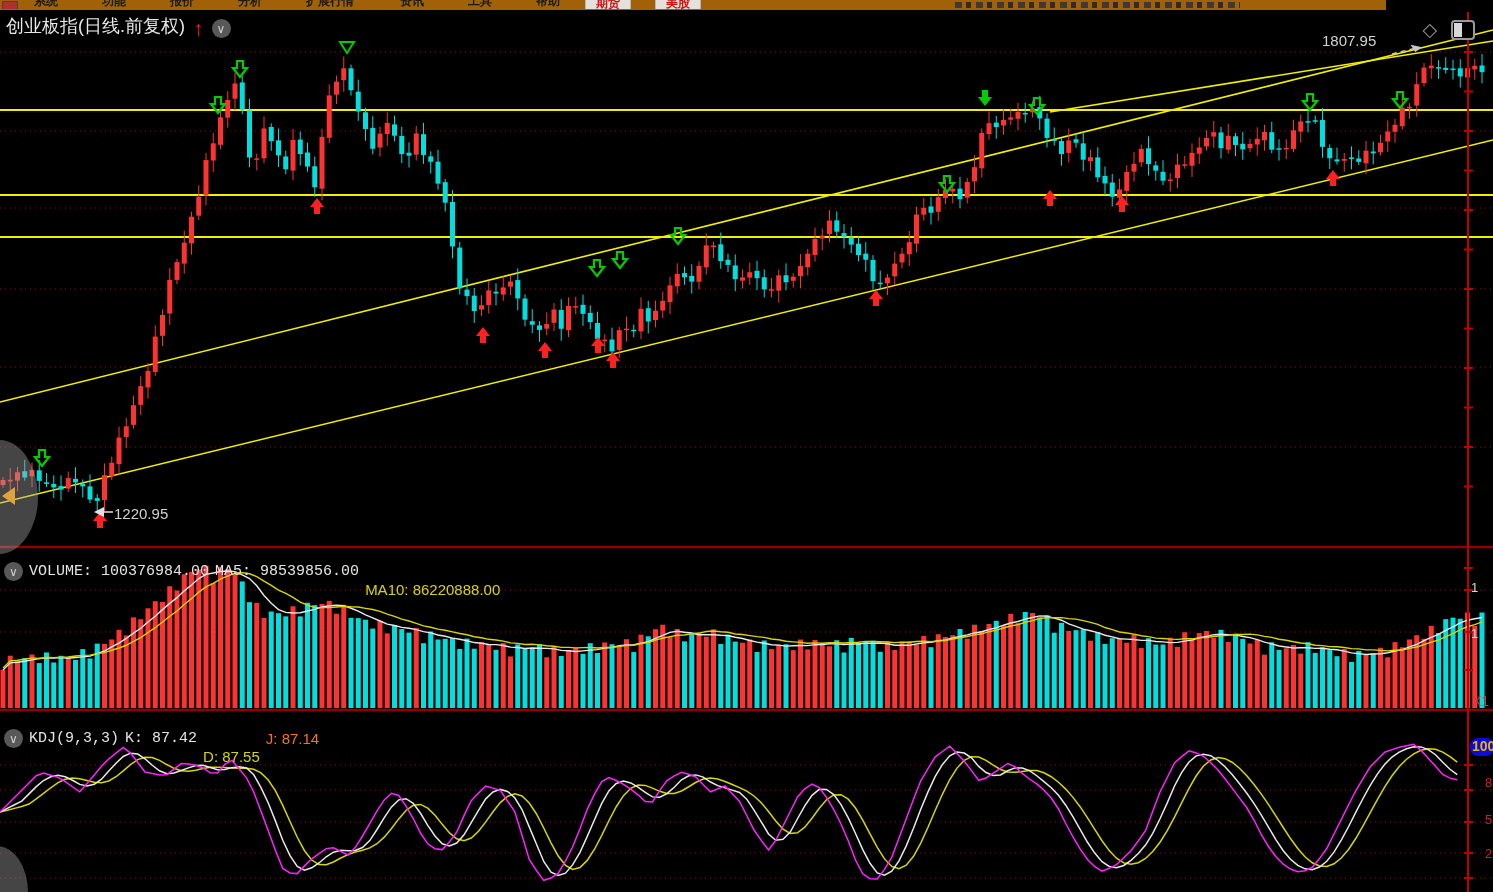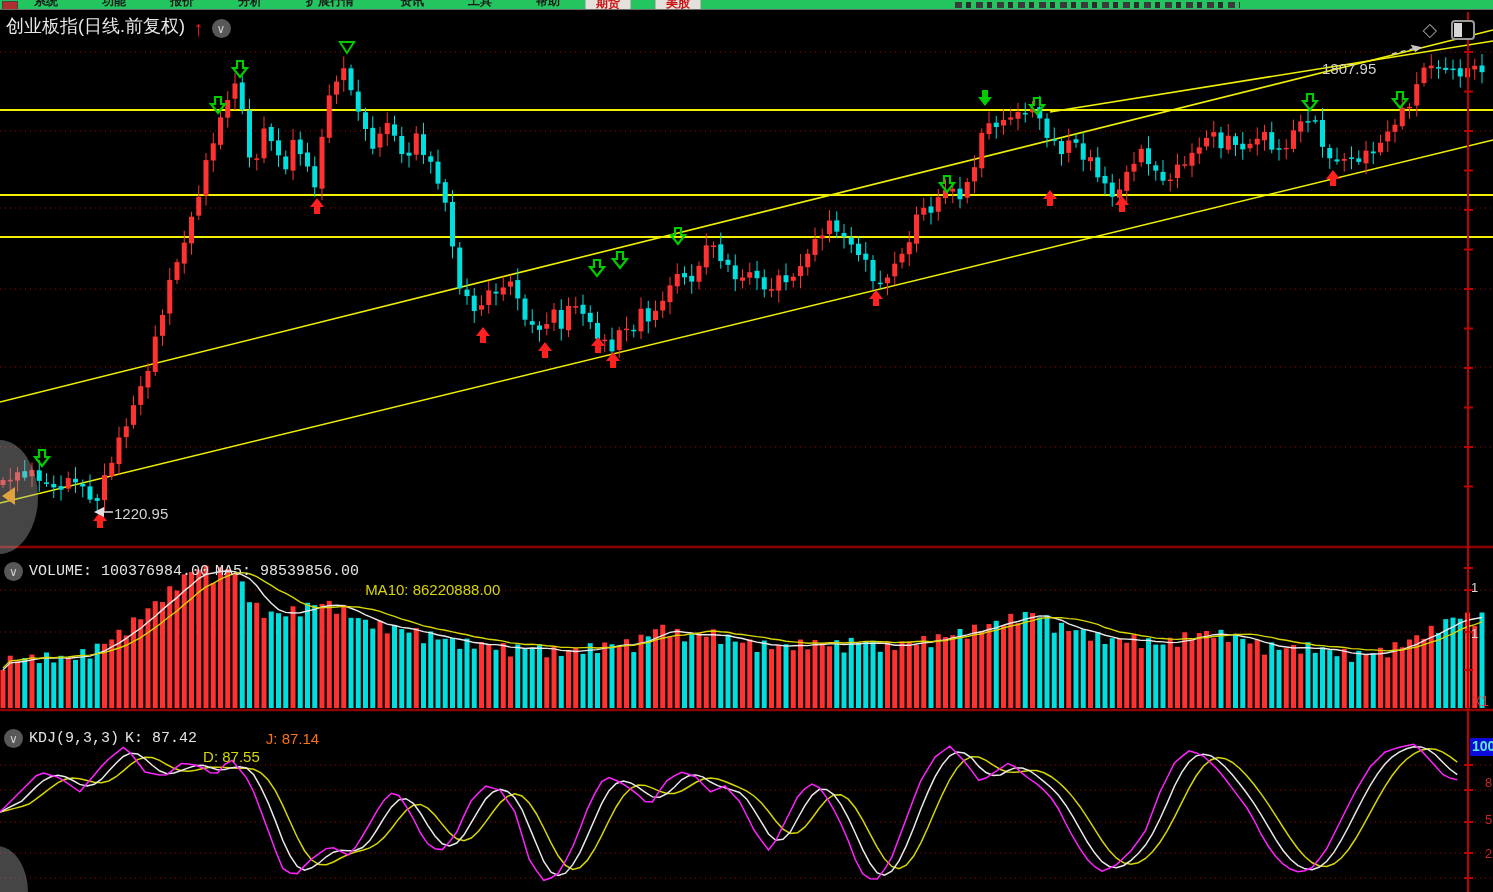--- a/index.html
+++ b/index.html
@@ -1,19 +1,19 @@
 <!DOCTYPE html>
 <html><head>
 <meta charset="utf-8">
 <style>
   html,body{margin:0;padding:0;background:#000;}
   body{width:1493px;height:892px;position:relative;overflow:hidden;
        font-family:"Liberation Sans","DejaVu Sans",sans-serif;}
   
-  #menubar{position:absolute;left:0;top:0;width:1493px;height:9px;background:#22c55e;
+  #menubar{position:absolute;left:0;top:0;width:1386px;height:9px;background:#a16207;
            overflow:hidden;border-bottom:1px solid #6a6a6a;}
   #menubar .mi{position:absolute;top:-7px;font-size:12px;color:#1a1a1a;font-weight:bold;white-space:nowrap;}
   #menubar .hot{color:#cc1111;border:1px solid #b9b6b0;background:#e4e1dc;padding:0 10px;top:-6px;}
   #menu-icon{position:absolute;left:2px;top:1px;width:14px;height:7px;background:#b03030;border:1px solid #444;}
   #slogan-frag{position:absolute;left:955px;top:2px;width:285px;height:6px;
     background:repeating-linear-gradient(90deg,#3a3a3a 0 7px,transparent 7px 11px,#2c2c2c 11px 16px,transparent 16px 21px);}
   
   #titlebar{position:absolute;left:6px;top:12px;height:26px;color:#e8e8e8;font-size:18px;
             display:flex;align-items:flex-end;gap:8px;z-index:5;}
   #title-up-arrow{color:#ff1414;font-size:21px;font-weight:bold;line-height:18px;}
@@ -24,21 +24,21 @@
   #panel-icon{width:20px;height:16px;border:2px solid #9a9a9a;border-radius:4px;background:#000;position:relative;}
   #panel-icon:before{content:"";position:absolute;left:1px;top:1px;bottom:1px;width:8px;background:#d8d8d8;}
   
   .phdr{position:absolute;left:4px;z-index:5;font-size:15px;display:flex;align-items:center;gap:6px;white-space:nowrap;}
   .phdr .w{color:#e4e4e4;font-family:Liberation Mono, monospace;} .phdr .y{color:#d6d600;margin-top:36px;} .phdr .m{color:#f97316;}
   
   .anno{position:absolute;color:#d2d2d2;font-size:15px;z-index:5;white-space:nowrap;}
   
   .redge{position:absolute;z-index:6;font-size:13px;overflow:hidden;white-space:nowrap;}
   #x1-label{color:#e03030;font-size:14px;}
-  #kdj-box{background:#0b0bdd;color:#5eead4;font-weight:bold;width:22px;height:18px;font-size:14px;padding-left:2px;}
+  #kdj-box{background:#0b0bdd;color:#eab308;font-weight:bold;width:22px;height:18px;font-size:14px;padding-left:2px;border-radius:8px;}
   .clip-num{color:#d8d8d8;width:21px;} .red-num{color:#cc2222;width:9px;}
   
   .paddle{position:absolute;background:rgba(165,165,165,0.42);border-radius:50%;z-index:4;}
   #paddle-tri{position:absolute;left:2px;top:487px;width:0;height:0;z-index:5;
      border-top:9px solid transparent;border-bottom:9px solid transparent;border-right:13px solid #e0a23c;}
   svg{position:absolute;left:0;top:0;z-index:1;}
 </style>
 </head>
 <body>
 
@@ -764,21 +764,21 @@
       <line x1="1464" y1="568" x2="1473" y2="568" stroke="#c00000" stroke-width="2"></line>
       <line x1="1464" y1="670" x2="1473" y2="670" stroke="#c00000" stroke-width="2"></line>
       <line x1="1464" y1="765" x2="1473" y2="765" stroke="#c00000" stroke-width="2"></line>
       <line x1="1464" y1="790" x2="1473" y2="790" stroke="#c00000" stroke-width="2"></line>
       <line x1="1464" y1="822" x2="1473" y2="822" stroke="#c00000" stroke-width="2"></line>
       <line x1="1464" y1="853" x2="1473" y2="853" stroke="#c00000" stroke-width="2"></line>
       <line x1="1464" y1="878" x2="1473" y2="878" stroke="#c00000" stroke-width="2"></line>
     </g>
   </svg>
 
-<div class="anno" style="left:1322px;top:60px;">
+<div class="anno" style="left:1322px;top:32px;">
   <span>1807.95</span>
 </div>
 <div class="anno" style="left:114px;top:505px;text-align:right;">
   <span>1220.95</span>
 </div>
 
 <div class="phdr" style="top:545px;">
   <span class="circle-chevron">∨</span>
   <span class="w"><span>VOLUME:</span>
   <span>100376984.00</span></span>

